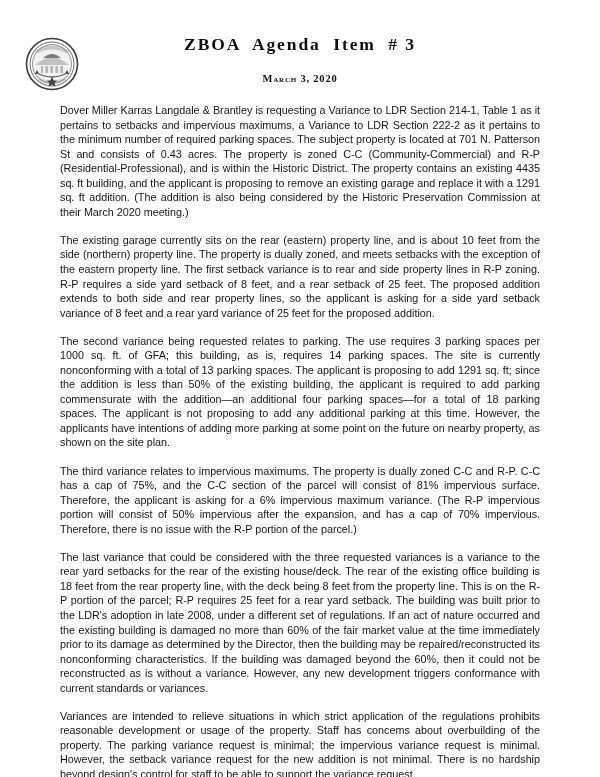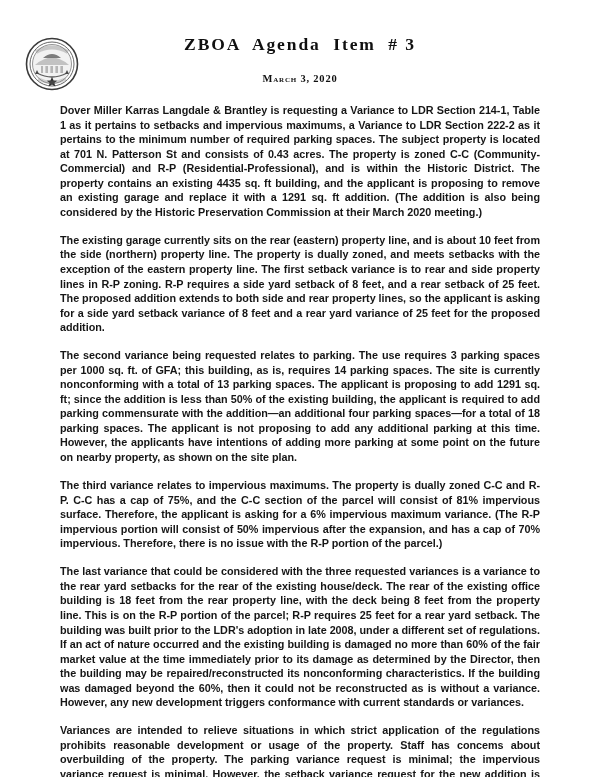--- a/index.html
+++ b/index.html
@@ -86,21 +86,20 @@
   }
 
   .para {
     font-size: 10.8px;
     line-height: 14.55px;
     text-align: justify;
     text-justify: inter-word;
     color: #161616;
     margin: 0 0 13.5px 0;
     letter-spacing: -0.02px;
-    font-weight: bold;
   }
 
   .para:last-child { margin-bottom: 0; }
 </style>
 </head>
 <body>
 
 <div class="page">
 
   <div class="header">

